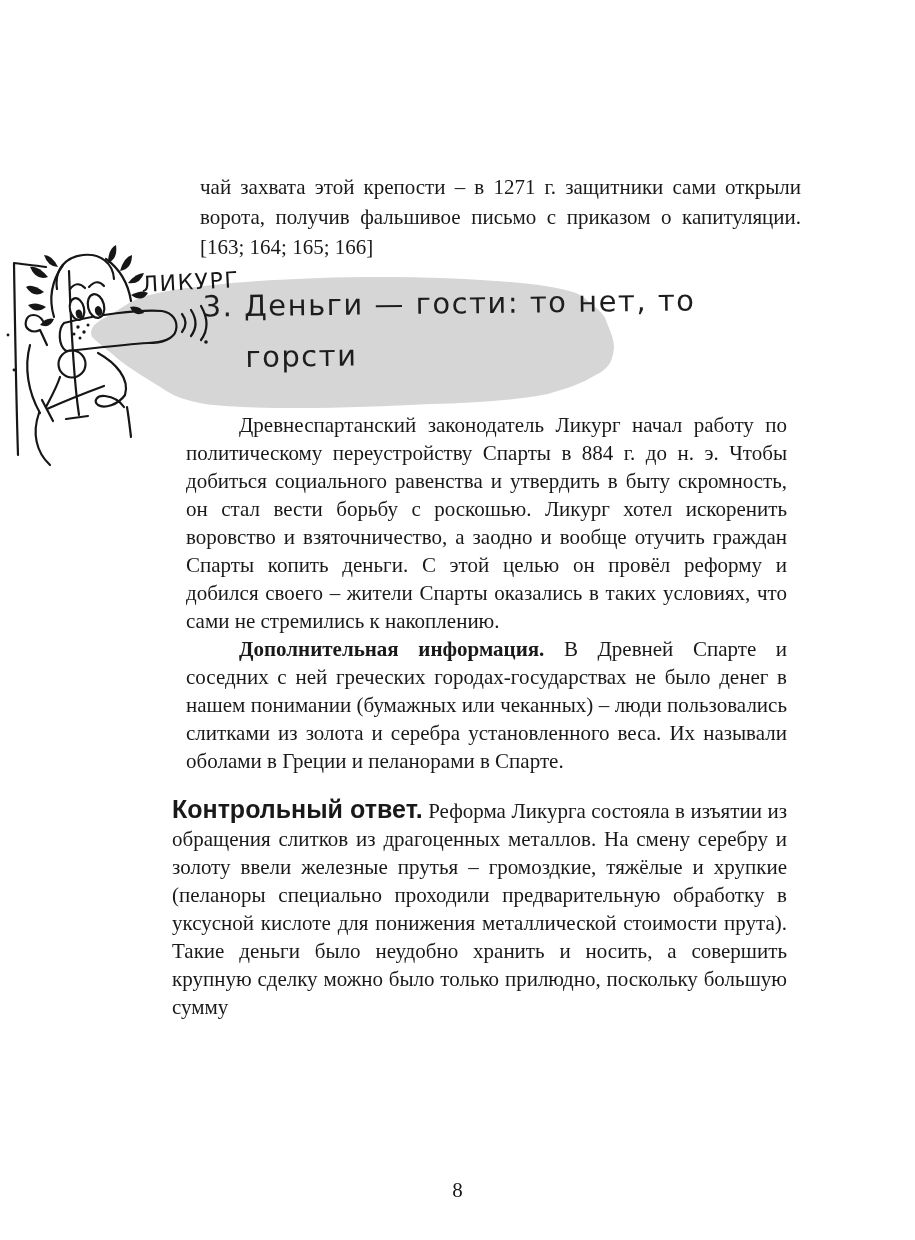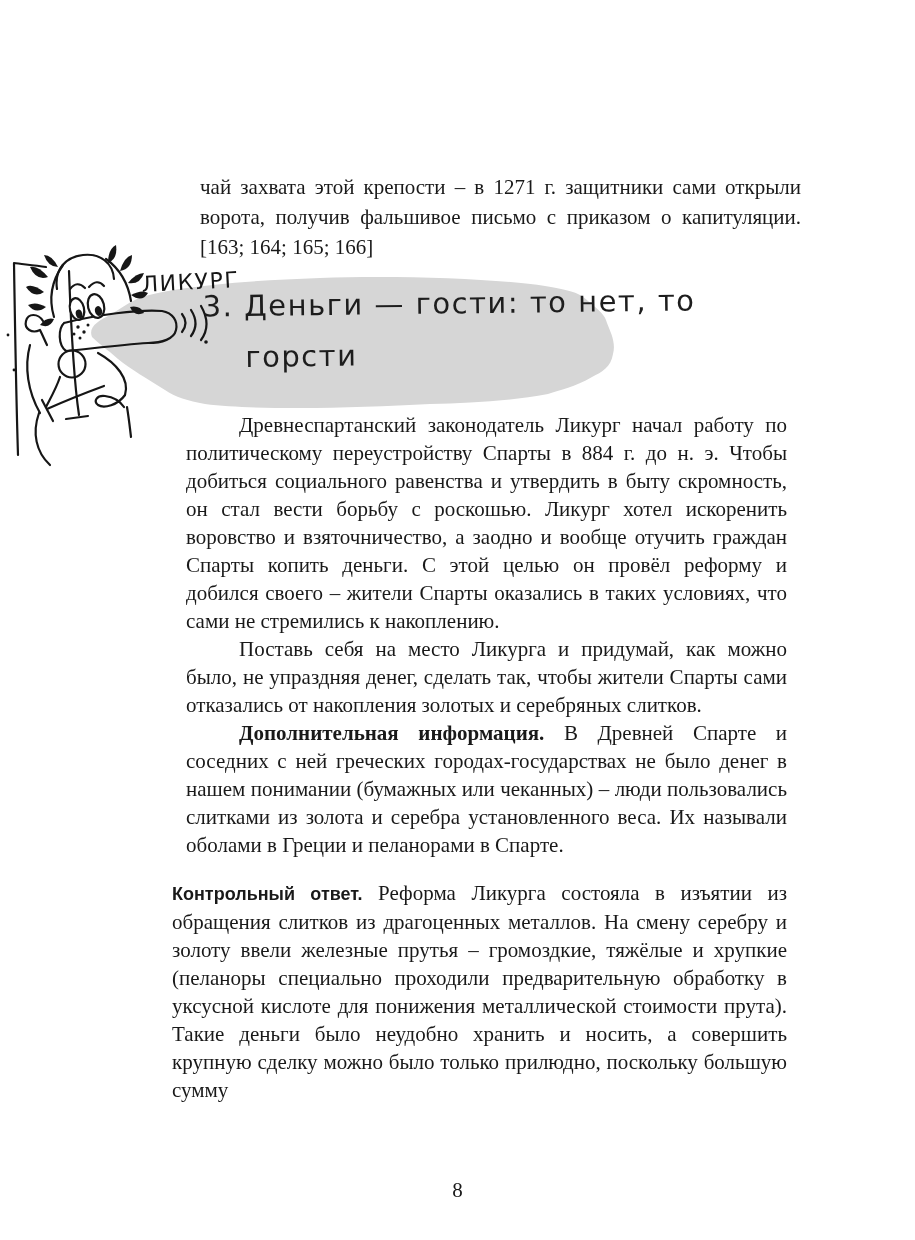--- a/index.html
+++ b/index.html
@@ -23,21 +23,21 @@
   .heading .h-line2 { display:block; margin-left:42px; margin-top:17px; }
   .bodytext {
     position:absolute; left:186px; top:369px; width:601px;
     font-size:21px; line-height:28px; text-align:justify;
   }
   .bodytext p { margin:0; text-indent:53px; }
   .bodytext p.answer {
     margin-left:-14px; width:615px; margin-top:20px; text-indent:0;
   }
   .lead-serif { font-weight:bold; }
-  .lead-sans  { font-weight:bold; font-family:"Liberation Sans","DejaVu Sans",sans-serif; font-size:18px; }
+  .lead-sans  { font-weight:bold; font-family:"Liberation Sans","DejaVu Sans",sans-serif; font-size:25px; }
   .pagenum {
     position:absolute; left:0; top:1136px; width:915px; text-align:center;
     font-size:21px;
   }
 </style>
 </head>
 <body>
 
 <div class="page">
 
@@ -135,20 +135,19 @@
     <text class="lyc-label" x="142" y="55" font-size="22" fill="#161616" transform="rotate(-3 142 55)">ЛИКУРГ</text>
   </svg>
 
   <div class="heading">
     <span class="h-line1">3. Деньги — гости: то нет, то</span>
     <span class="h-line2">горсти</span>
   </div>
 
   <div class="bodytext">
     <p>Древнеспартанский законодатель Ликург начал работу по политическому переустройству Спарты в 884 г. до н. э. Чтобы добиться социального равенства и утвердить в быту скромность, он стал вести борьбу с роскошью. Ликург хотел искоренить воровство и взяточничество, а заодно и вообще отучить граждан Спарты копить деньги. С этой целью он провёл реформу и добился своего – жители Спарты оказались в таких условиях, что сами не стремились к накоплению.</p>
-    <p>Поставь себя на место Ликурга и придумай, как можно было, не упраздняя денег, сделать так, чтобы жители Спарты сами отказались от накопления золотых и серебряных слитков.</p>
     <p><span class="lead-serif">Дополнительная информация.</span><span> В Древней Спарте и соседних с ней греческих городах-государствах не было денег в нашем понимании (бумажных или чеканных) – люди пользовались слитками из золота и серебра установленного веса. Их называли оболами в Греции и пеланорами в Спарте.</span></p>
     <p class="answer"><span class="lead-sans">Контрольный ответ.</span><span> Реформа Ликурга состояла в изъятии из обращения слитков из драгоценных металлов. На смену серебру и золоту ввели железные прутья – громоздкие, тяжёлые и хрупкие (пеланоры специально проходили предварительную обработку в уксусной кислоте для понижения металлической стоимости прута). Такие деньги было неудобно хранить и носить, а совершить крупную сделку можно было только прилюдно, поскольку большую сумму</span></p>
   </div>
 
   <div class="pagenum">8</div>
 
 </div>
 
 </body></html>

